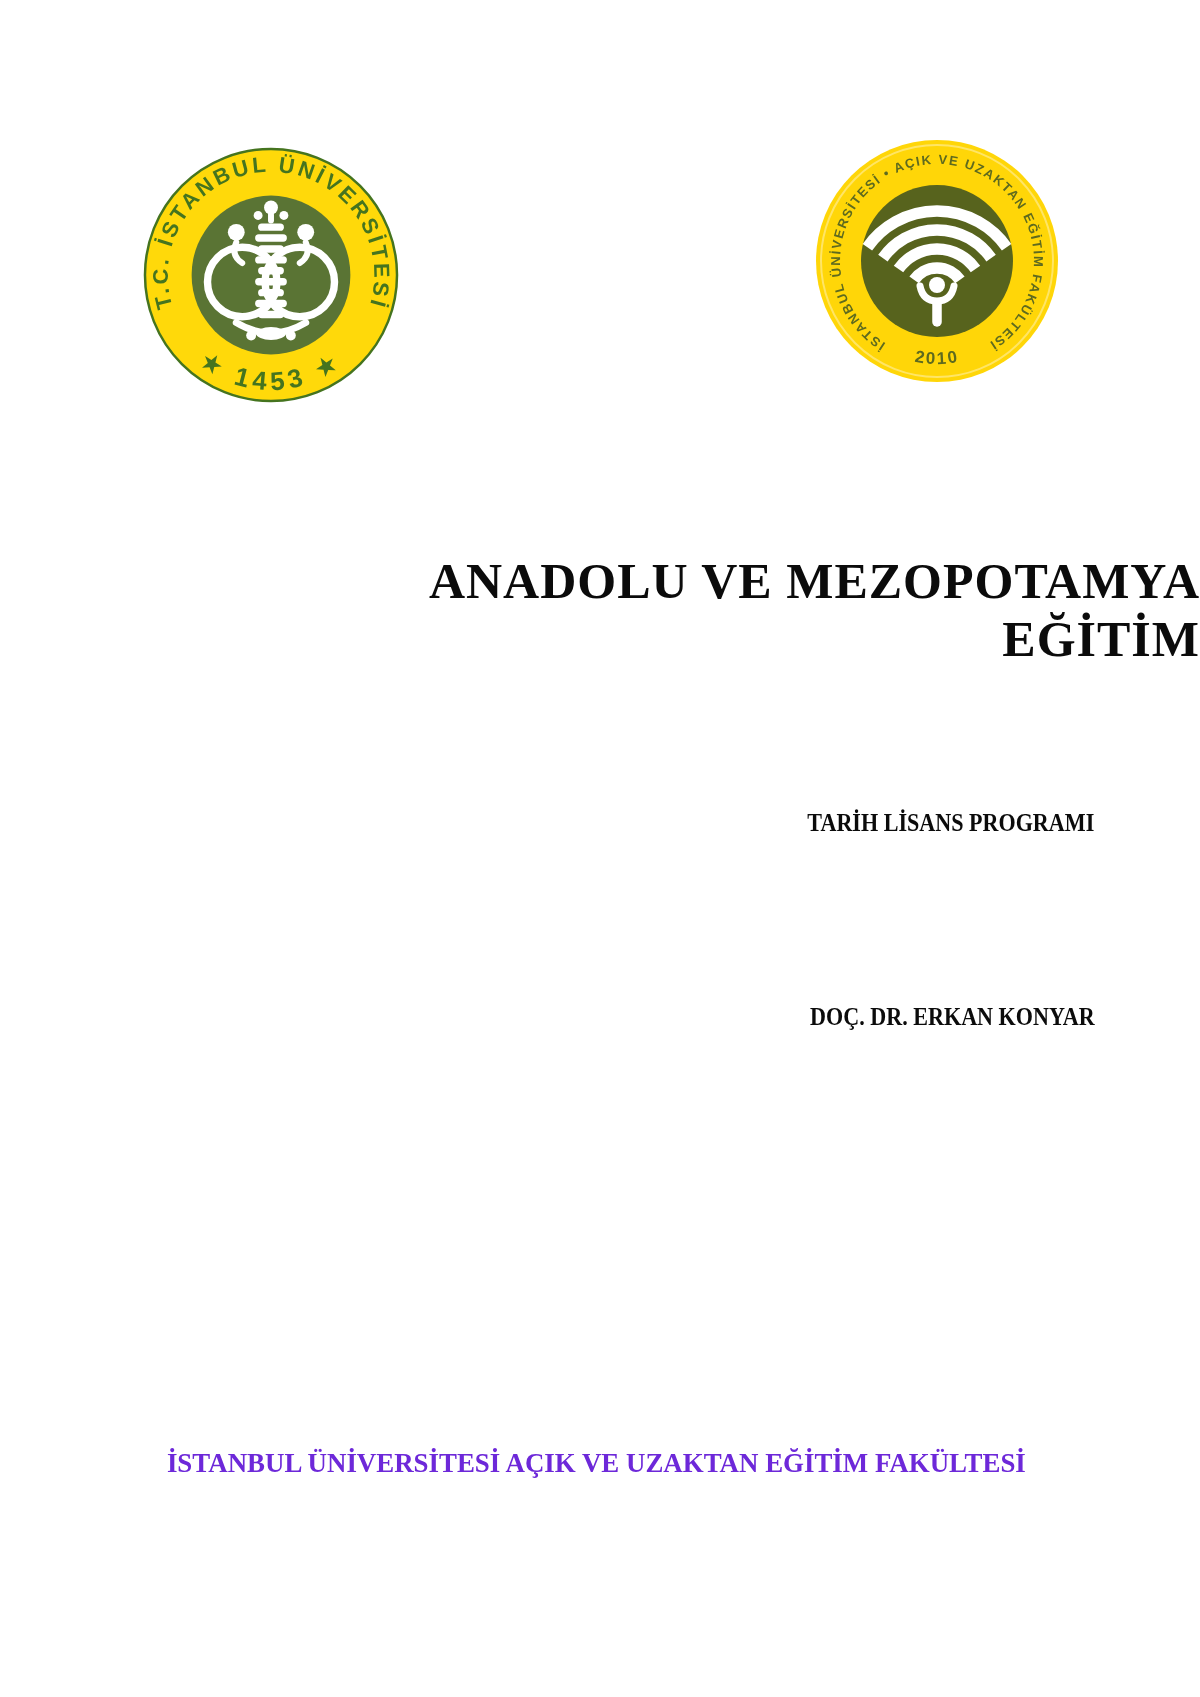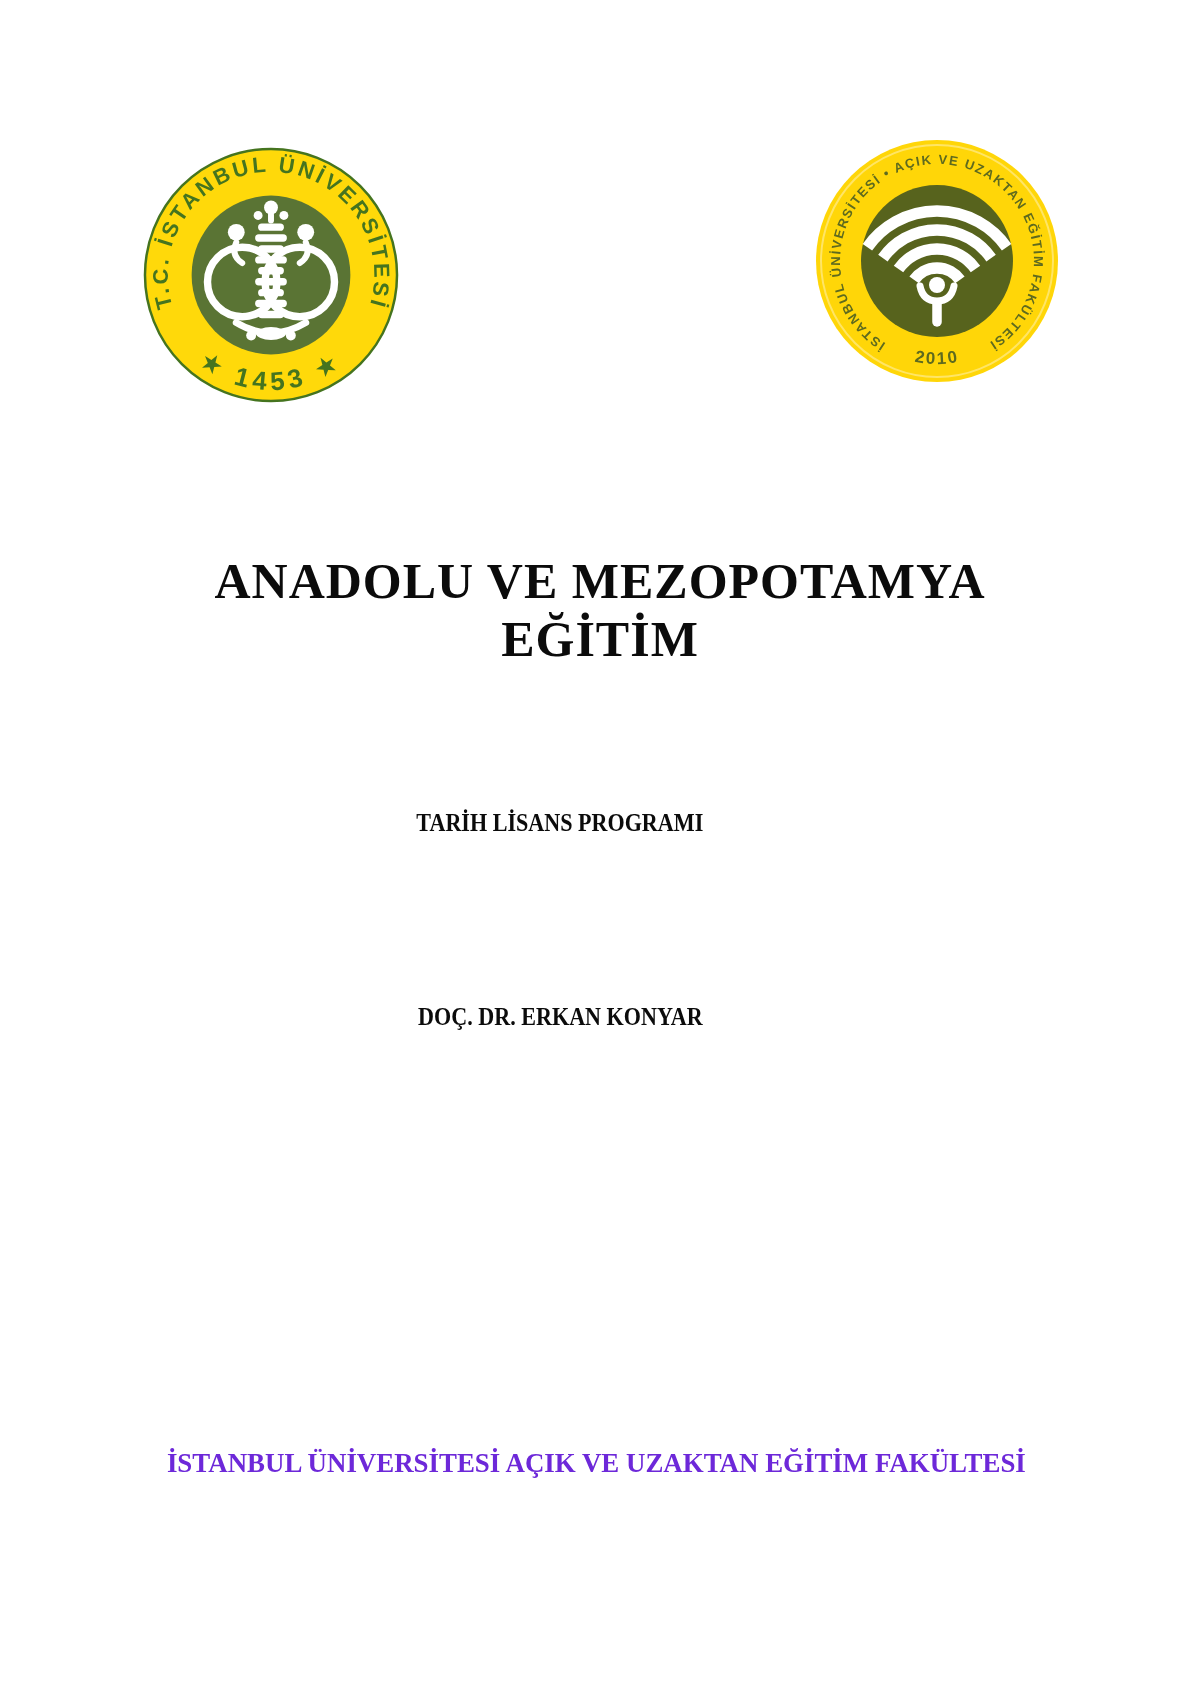--- a/index.html
+++ b/index.html
@@ -10,31 +10,31 @@
     overflow:hidden;
     font-family:"Liberation Serif","DejaVu Serif",serif;
     color:#111111;
   }
   .logo { position:absolute; }
   .logo-iu    { left:142px; top:146px; width:258px; height:258px; }
   .logo-auzef { left:815px; top:139px; width:244px; height:244px; }
 
   .doc-title {
     position:absolute; left:0; right:0; top:552px;
-    text-align:center;
+    text-align:right;
     font-weight:bold;
     font-size:50px; line-height:58px;
     letter-spacing:1px;
     color:#0b0b0b;
   }
   .doc-line { white-space:nowrap; }
 
   .mid-line {
     position:absolute; left:0; right:80px;
-    text-align:center;
+    text-align:right;
     font-weight:bold;
     font-size:26px; line-height:31px;
     color:#0b0b0b;
     white-space:nowrap;
   }
   .mid-line > span { display:inline-block; transform:scaleX(0.85); transform-origin:center; }
   .program-line { top:807px; }
   .author-line  { top:1001px; }
 
   .faculty-line {

